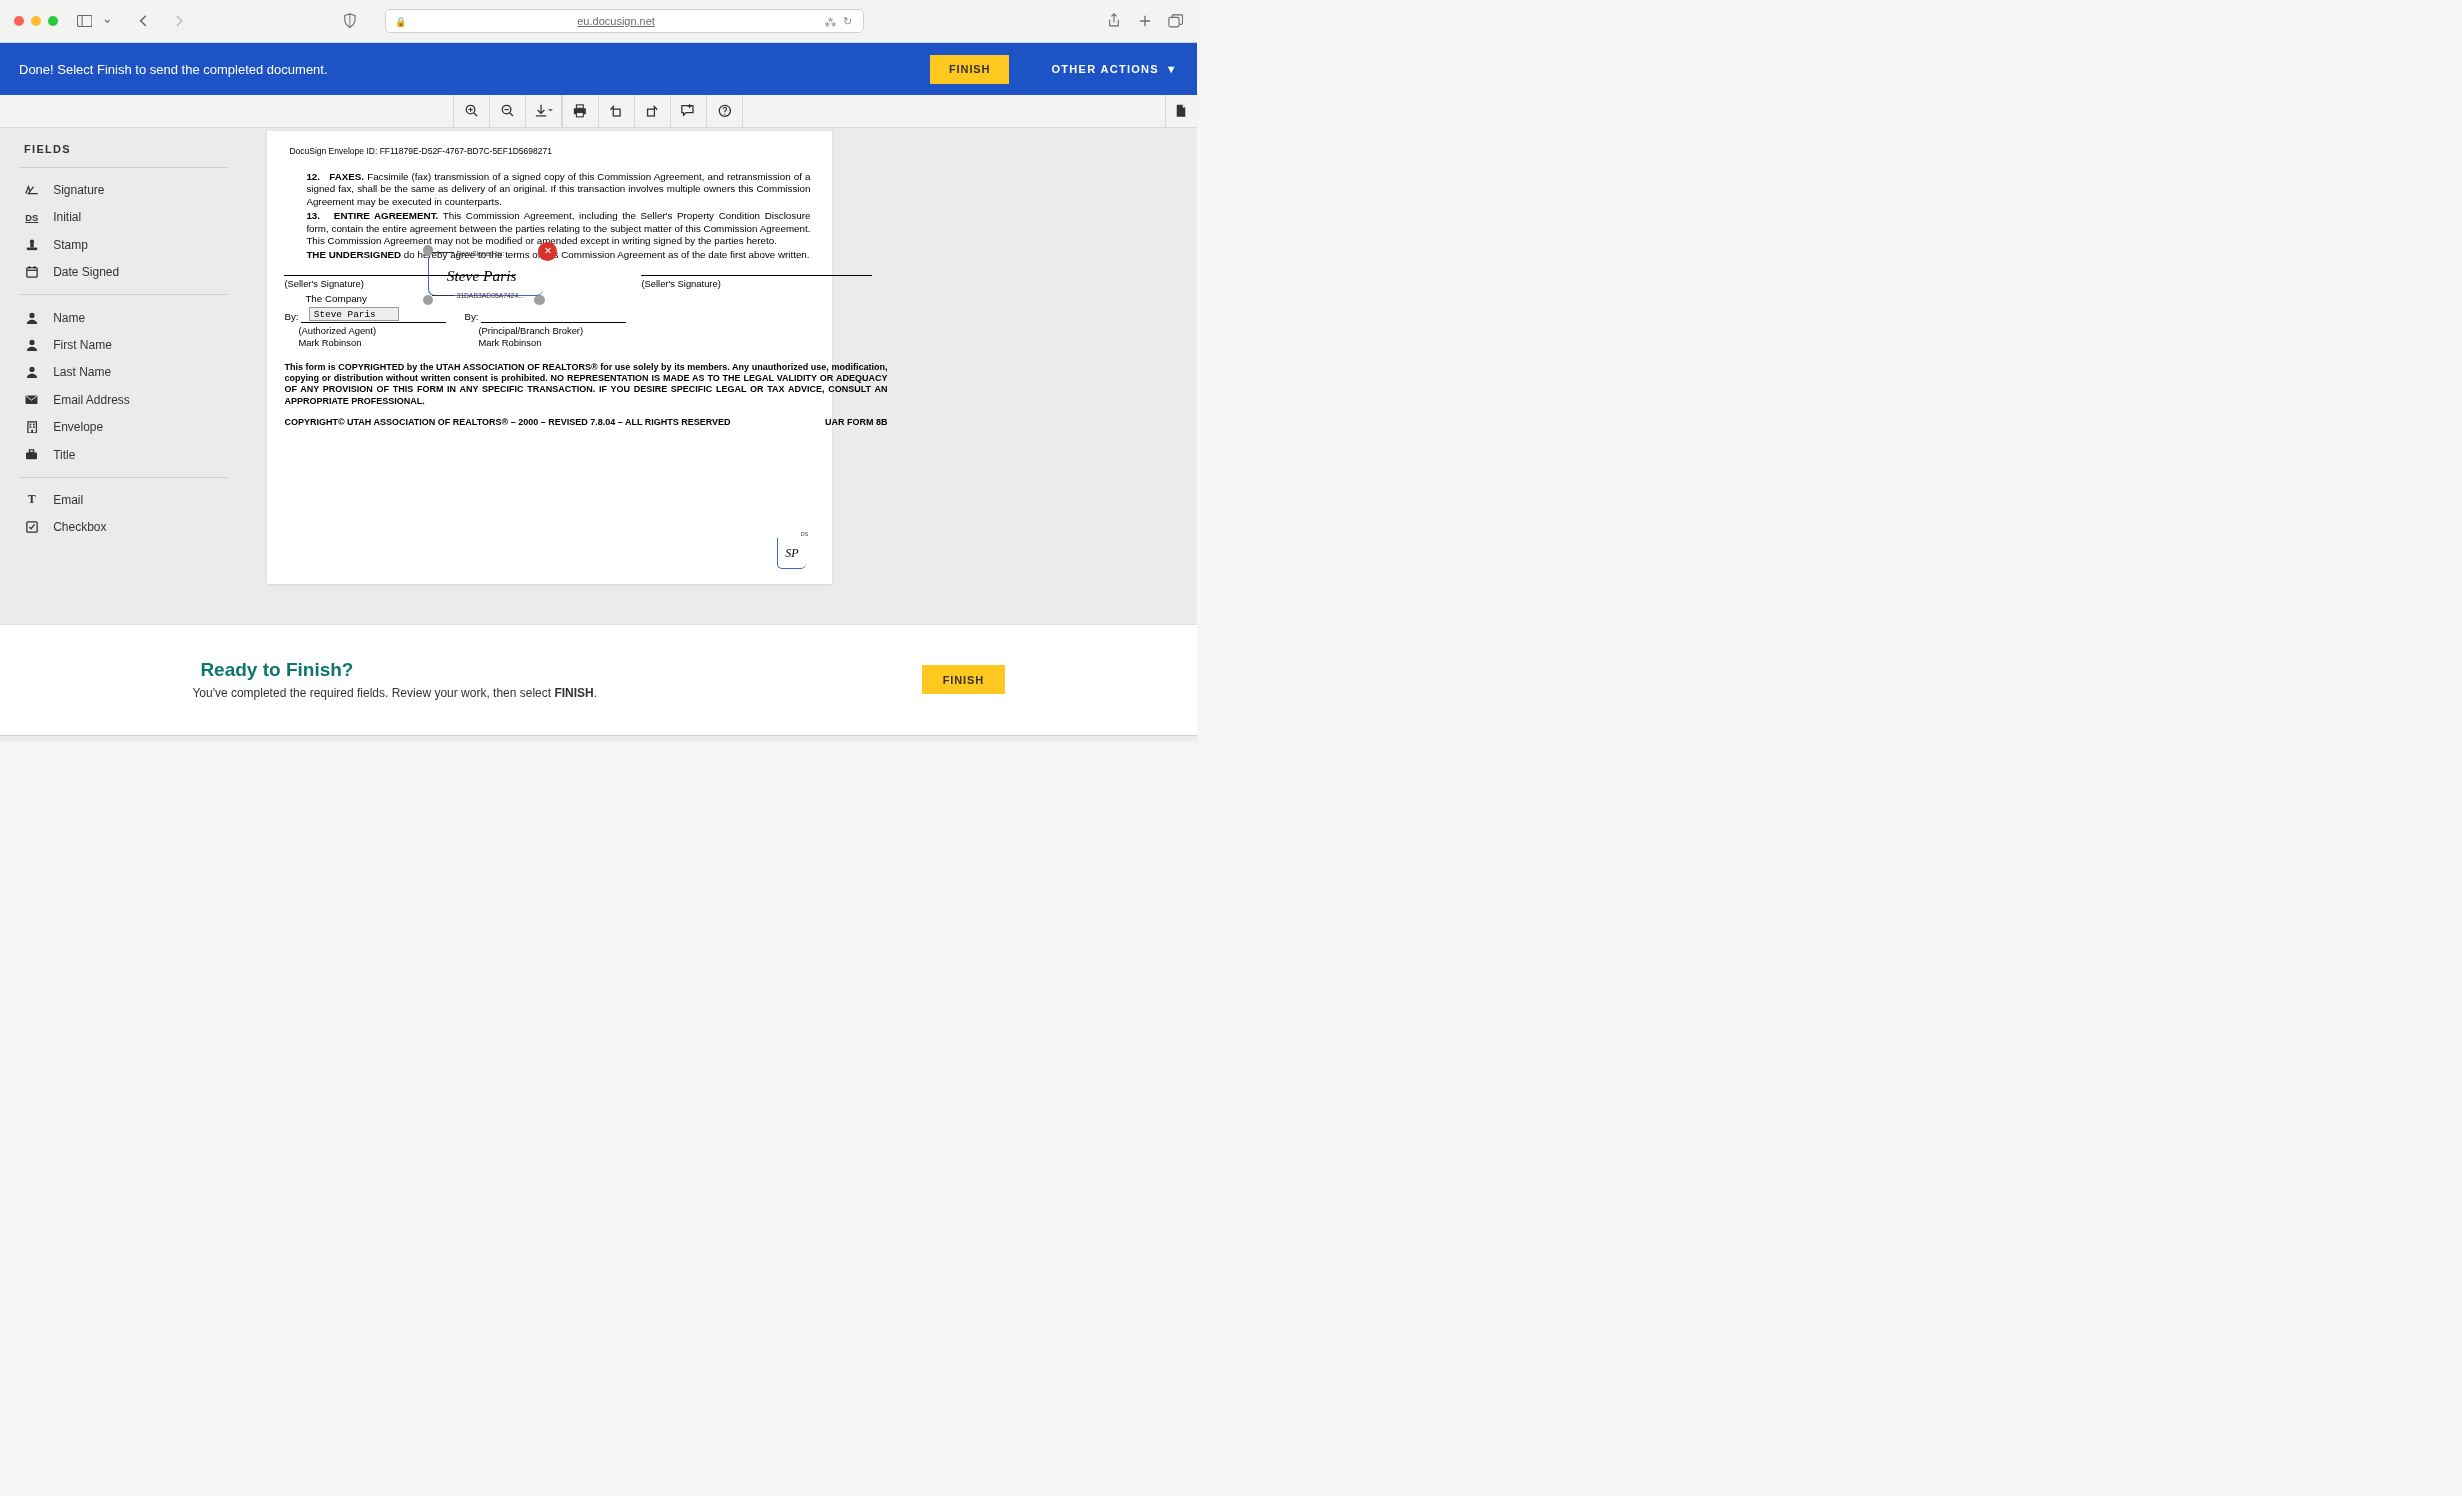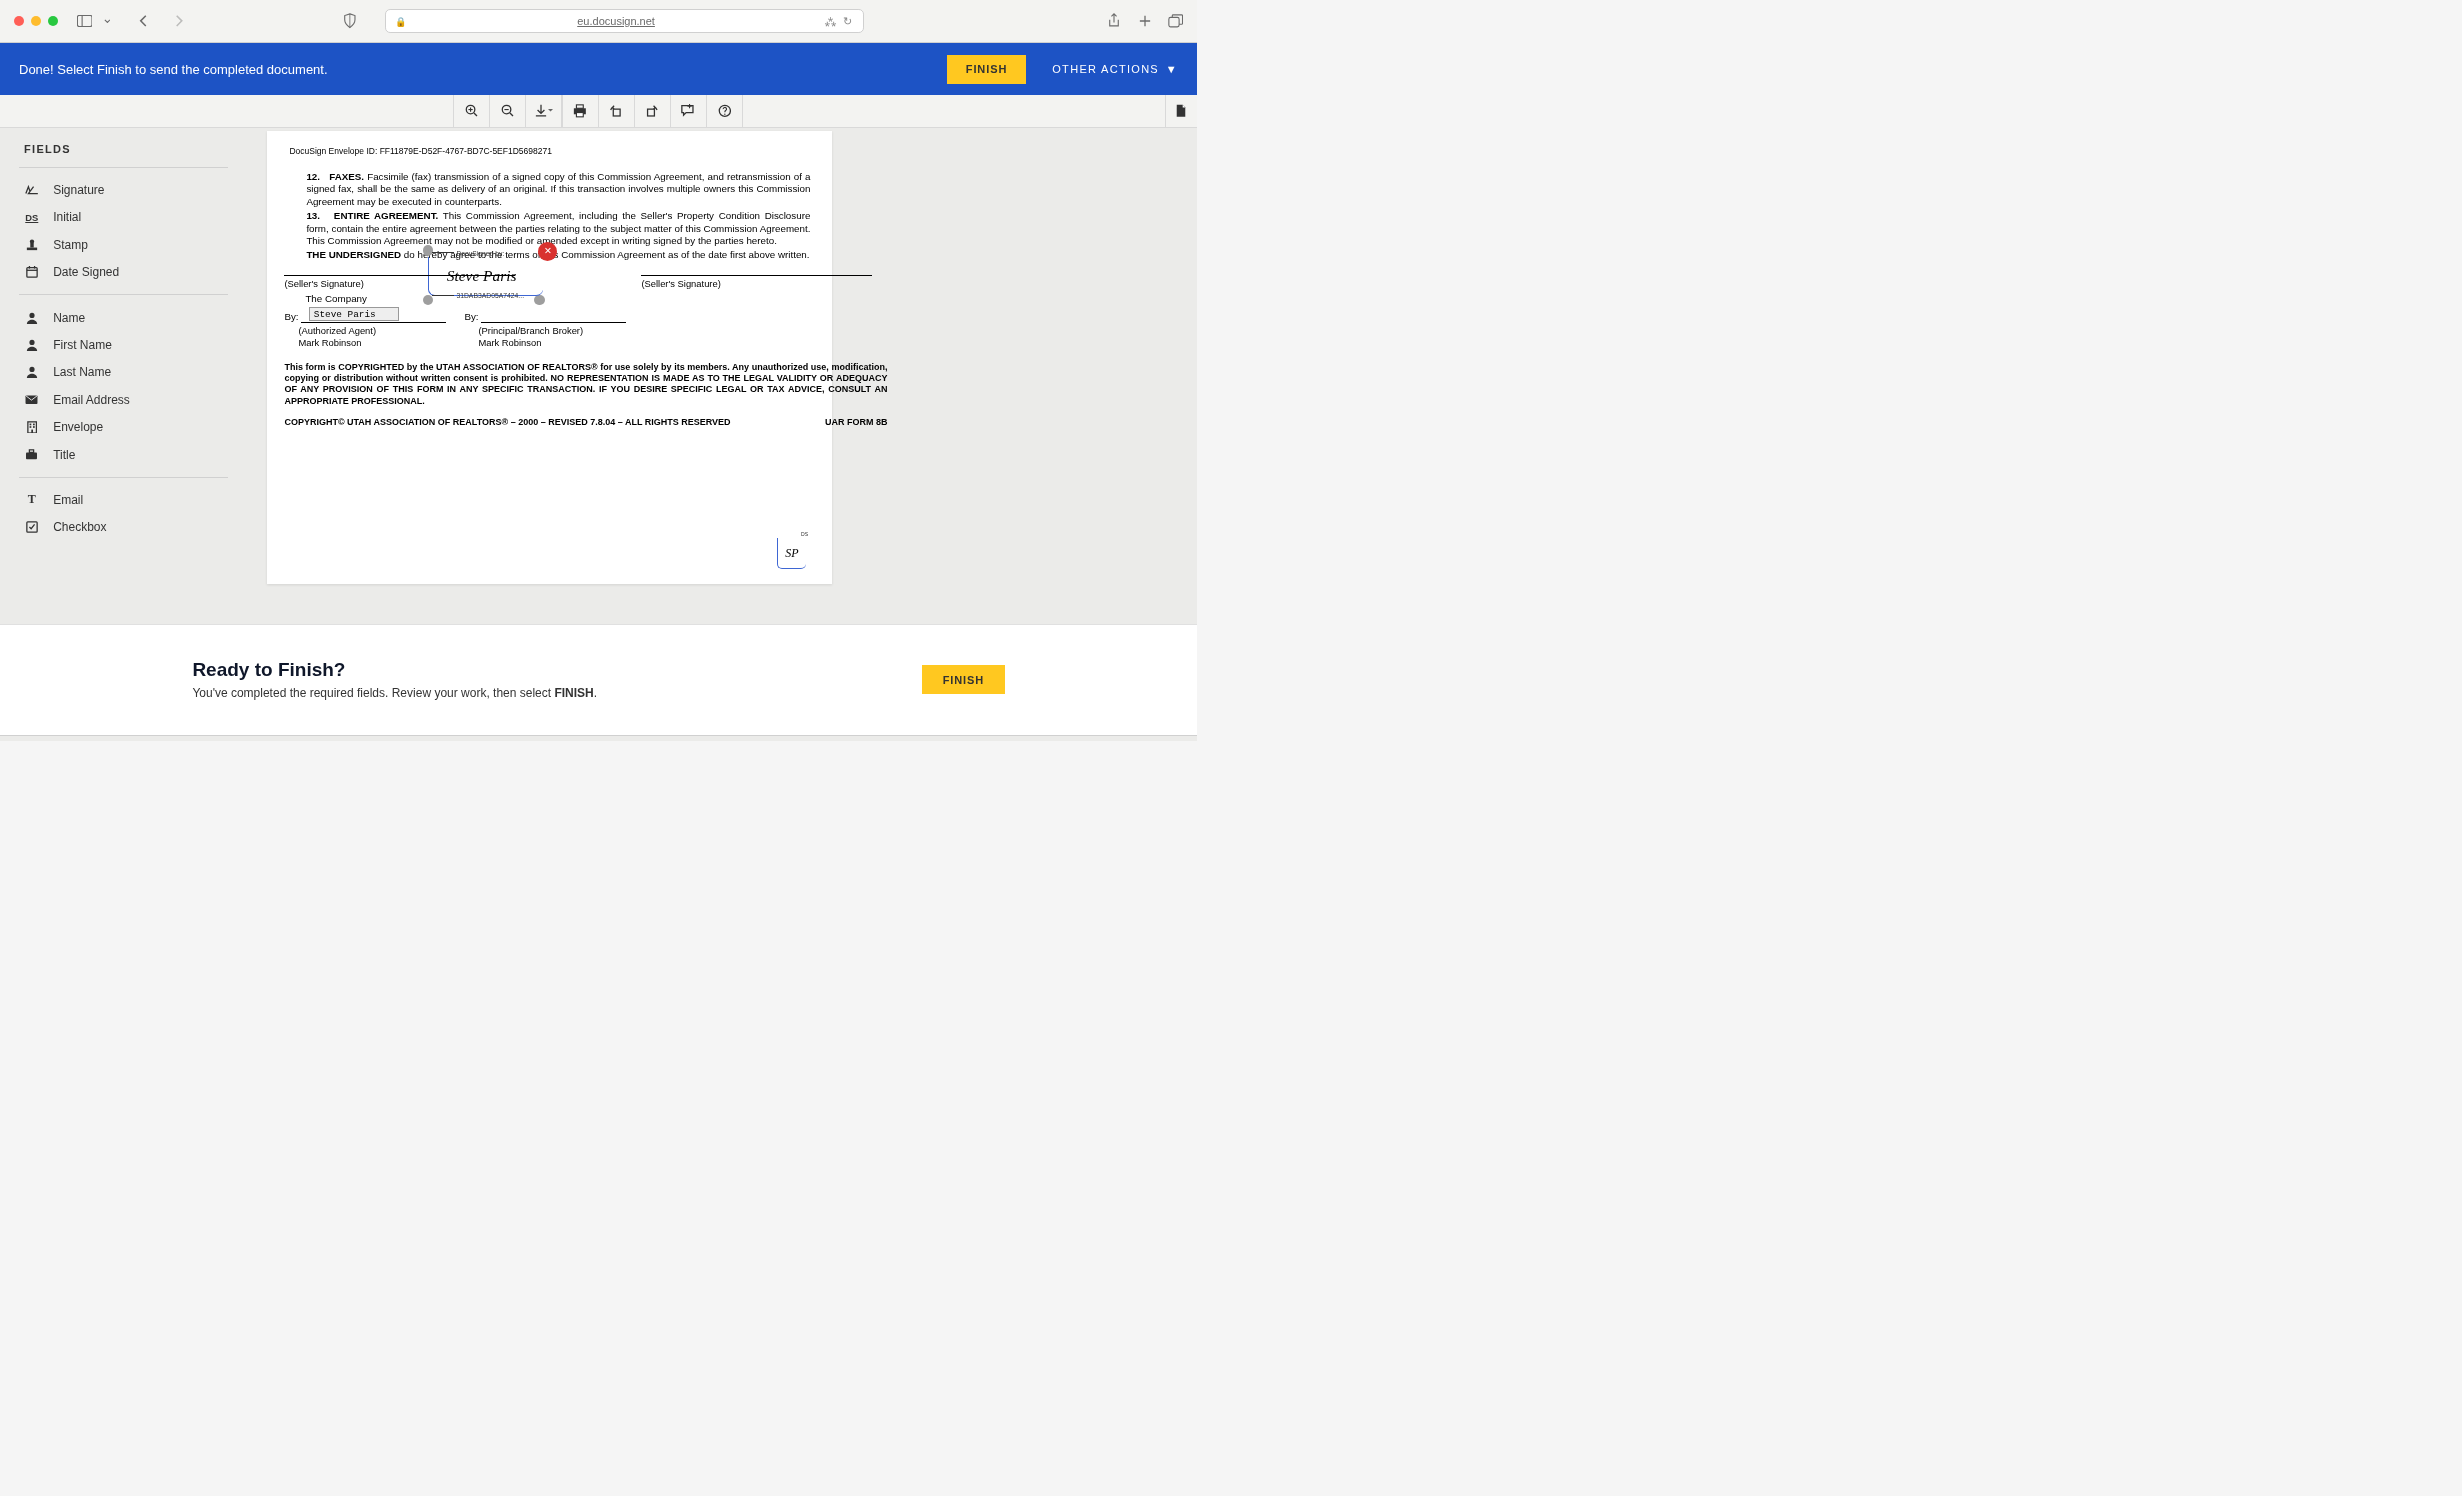--- a/index.html
+++ b/index.html
@@ -17,21 +17,21 @@
 .address-bar { flex: 0 0 479px; height: 24px; background: #fff; border: 0.9px solid #d0d0d0; border-radius: 5.1px; display: flex; align-items: center; padding: 0 10.3px; gap: 6.8px; margin-left: 17px; }
 .address-url { font-size: 11px; color: #6b6b6b; flex: 1; text-align: center; text-decoration: underline; }
 .chrome-spacer { flex: 1; }
 .chrome-right { display: flex; gap: 15.4px; }
 
 
 .action-bar { height: 52px; background: #1d53c5; display: flex; align-items: center; padding: 0 19px; color: #fff; }
 .action-msg { font-size: 13px; }
 .action-spacer { flex: 1; }
 .finish-btn-top { background: #ffc820; color: #333; border: none; padding: 8.5px 19px; font-size: 11px; font-weight: 600; letter-spacing: 0.9px; cursor: pointer; }
-.other-actions { margin-left: 26px; font-size: 11px; font-weight: 400; letter-spacing: 1.3px; cursor: pointer; display: flex; align-items: center; gap: 6.8px; }
+.other-actions { margin-left: 42px; font-size: 11px; font-weight: 700; letter-spacing: 1.3px; cursor: pointer; display: flex; align-items: center; gap: 6.8px; }
 
 
 .toolbar { height: 32.5px; background: #f3f3f1; border-bottom: 0.9px solid #d9d9d9; display: flex; align-items: center; justify-content: center; position: relative; }
 .toolbar-inner { display: flex; height: 100%; }
 .tool-btn { width: 37px; height: 100%; display: flex; align-items: center; justify-content: center; border-right: 0.9px solid #d9d9d9; border-left: 0.9px solid #d9d9d9; margin-left: -0.9px; cursor: pointer; color: #333; gap: 1.7px; }
 .tool-btn:first-child { border-left: 0.9px solid #d9d9d9; }
 .toolbar-right { position: absolute; right: 0; top: 0; height: 100%; width: 32.5px; border-left: 0.9px solid #d9d9d9; display: flex; align-items: center; justify-content: center; cursor: pointer; }
 
 
 .main { display: flex; height: 496px; background: #ebebe9; }
@@ -83,21 +83,21 @@
 .copyright-line { position: absolute; left: 17px; top: 286px; width: 603px; font-size: 9px; font-weight: bold; display: flex; justify-content: space-between; }
 
 
 .initials-widget { position: absolute; right: 26px; bottom: 15.4px; width: 29px; height: 31px; border: 1.7px solid #3e66d3; border-top: none; border-right: none; border-radius: 0 5.1px 5.1px 5.1px; }
 .initials-ds { position: absolute; right: -1.7px; top: -6.8px; font-size: 5.1px; color: #333; }
 .initials-text { position: absolute; left: 6.8px; top: 8.5px; font-family: 'Brush Script MT', cursive; font-style: italic; font-size: 12px; }
 
 
 .finish-panel { height: 111px; background: #fff; border-top: 0.9px solid #e0e0e0; display: flex; align-items: center; justify-content: center; gap: 325px; padding: 0 34px; }
 .finish-text-block { }
-.finish-heading { font-size: 19px; font-weight: 600; color: #0f172a; margin-bottom: 5.1px; }
+.finish-heading { font-size: 19px; font-weight: 600; color: #0f766e; margin-bottom: 5.1px; margin-left: 8px; }
 .finish-sub { font-size: 12px; color: #333; }
 .finish-btn-bottom { background: #ffc820; color: #333; border: none; padding: 8.5px 20.5px; font-size: 11px; font-weight: 600; letter-spacing: 0.9px; cursor: pointer; }
 
 
 .bottom-strip { height: 6.8px; background: #ebebe9; border-top: 0.9px solid #d0d0d0; }
 
 svg { display: block; }
 </style>
 </head>
 <body>

